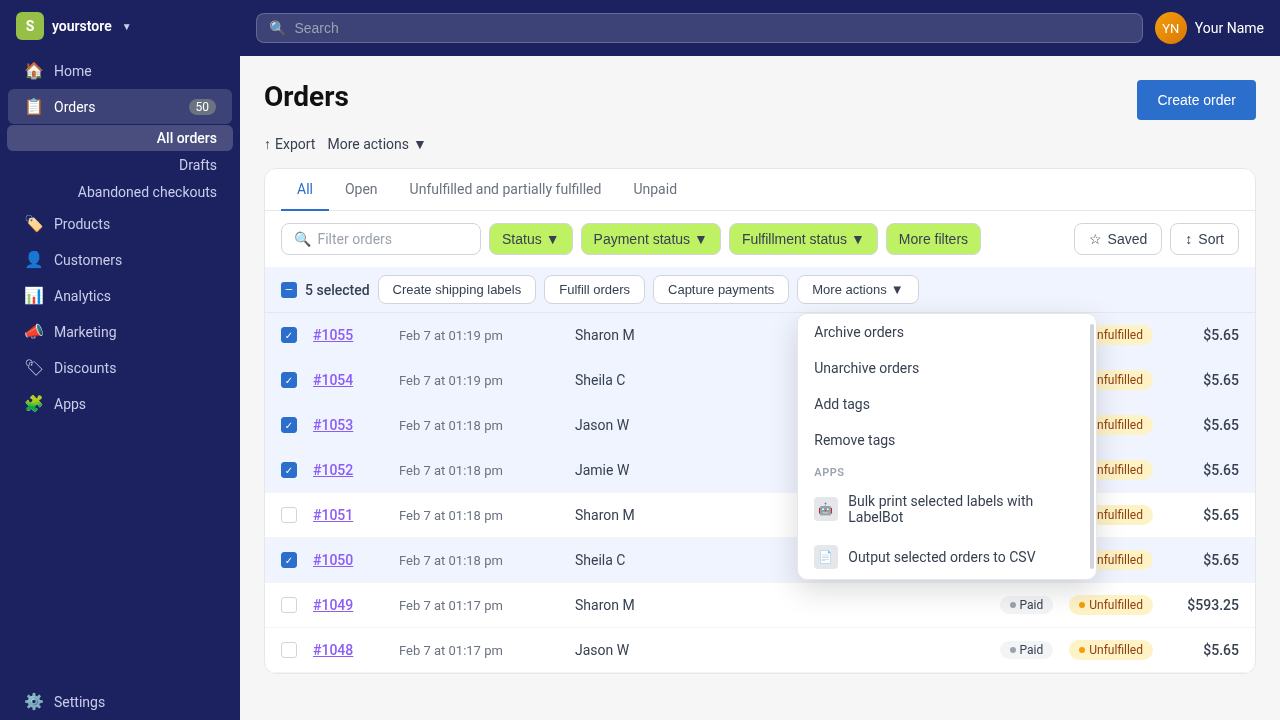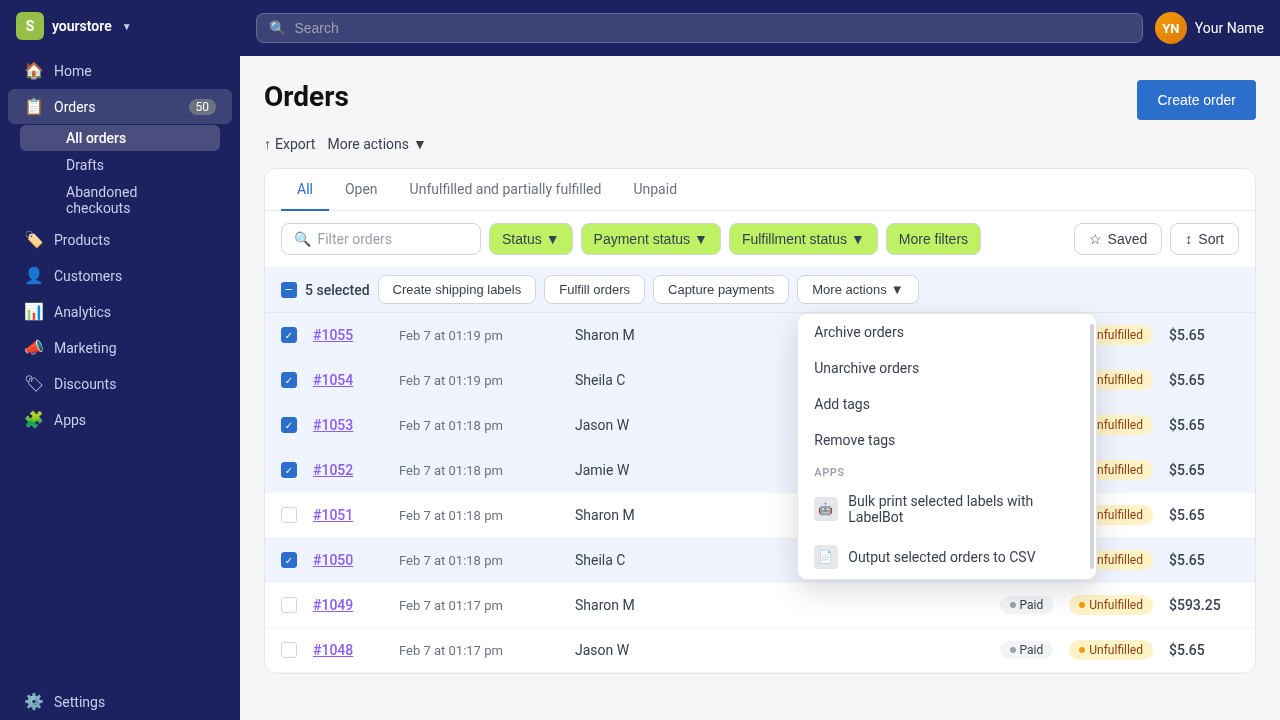--- a/index.html
+++ b/index.html
@@ -50,21 +50,21 @@
     .nav-item .icon { width: 20px; text-align: center; font-size: 16px; }
     .badge {
       margin-left: auto;
       background: #6b7280;
       color: white;
       border-radius: 10px;
       padding: 1px 7px;
       font-size: 12px;
     }
 
-    .sub-nav { padding: 0 20px; }
+    .sub-nav { padding: 0 7px; text-align: right; }
     .sub-nav-item {
       padding: 5px 16px 5px 46px;
       color: #c9cde8;
       cursor: pointer;
       border-radius: 6px;
       font-size: 14px;
       margin: 1px 0;
     }
     .sub-nav-item.active { background: rgba(255,255,255,0.2); color: white; font-weight: 500; }
 
@@ -114,21 +114,21 @@
       align-items: center;
       gap: 8px;
       color: white;
       cursor: pointer;
     }
     .avatar {
       width: 32px; height: 32px;
       border-radius: 50%;
       background: linear-gradient(135deg, #f59e0b, #d97706);
       display: flex; align-items: center; justify-content: center;
-      color: white; font-weight: 700; font-size: 13px;
+      color: white; font-weight: 400; font-size: 13px;
     }
 
     
     .content {
       flex: 1;
       padding: 24px;
       overflow-y: auto;
       background: #f6f6f7;
       position: relative;
     }
@@ -324,21 +324,21 @@
       flex-shrink: 0;
     }
     .payment-dot { width: 6px; height: 6px; border-radius: 50%; background: #9ca3af; }
     .fulfillment-badge {
       display: flex; align-items: center; gap: 4px;
       background: #fef3c7; border-radius: 12px;
       padding: 3px 10px; font-size: 12px; color: #92400e;
       flex-shrink: 0;
     }
     .fulfillment-dot { width: 6px; height: 6px; border-radius: 50%; background: #f59e0b; }
-    .order-amount { color: #374151; font-weight: 500; width: 70px; flex-shrink: 0; }
+    .order-amount { color: #374151; font-weight: 500; width: 70px; text-align: right; flex-shrink: 0; }
     .dropdown-menu {
       position: absolute;
       background: white;
       border: 1px solid #e5e7eb;
       border-radius: 10px;
       box-shadow: 0 10px 30px rgba(0,0,0,0.15);
       z-index: 100;
       width: 300px;
       overflow: hidden;
     }

